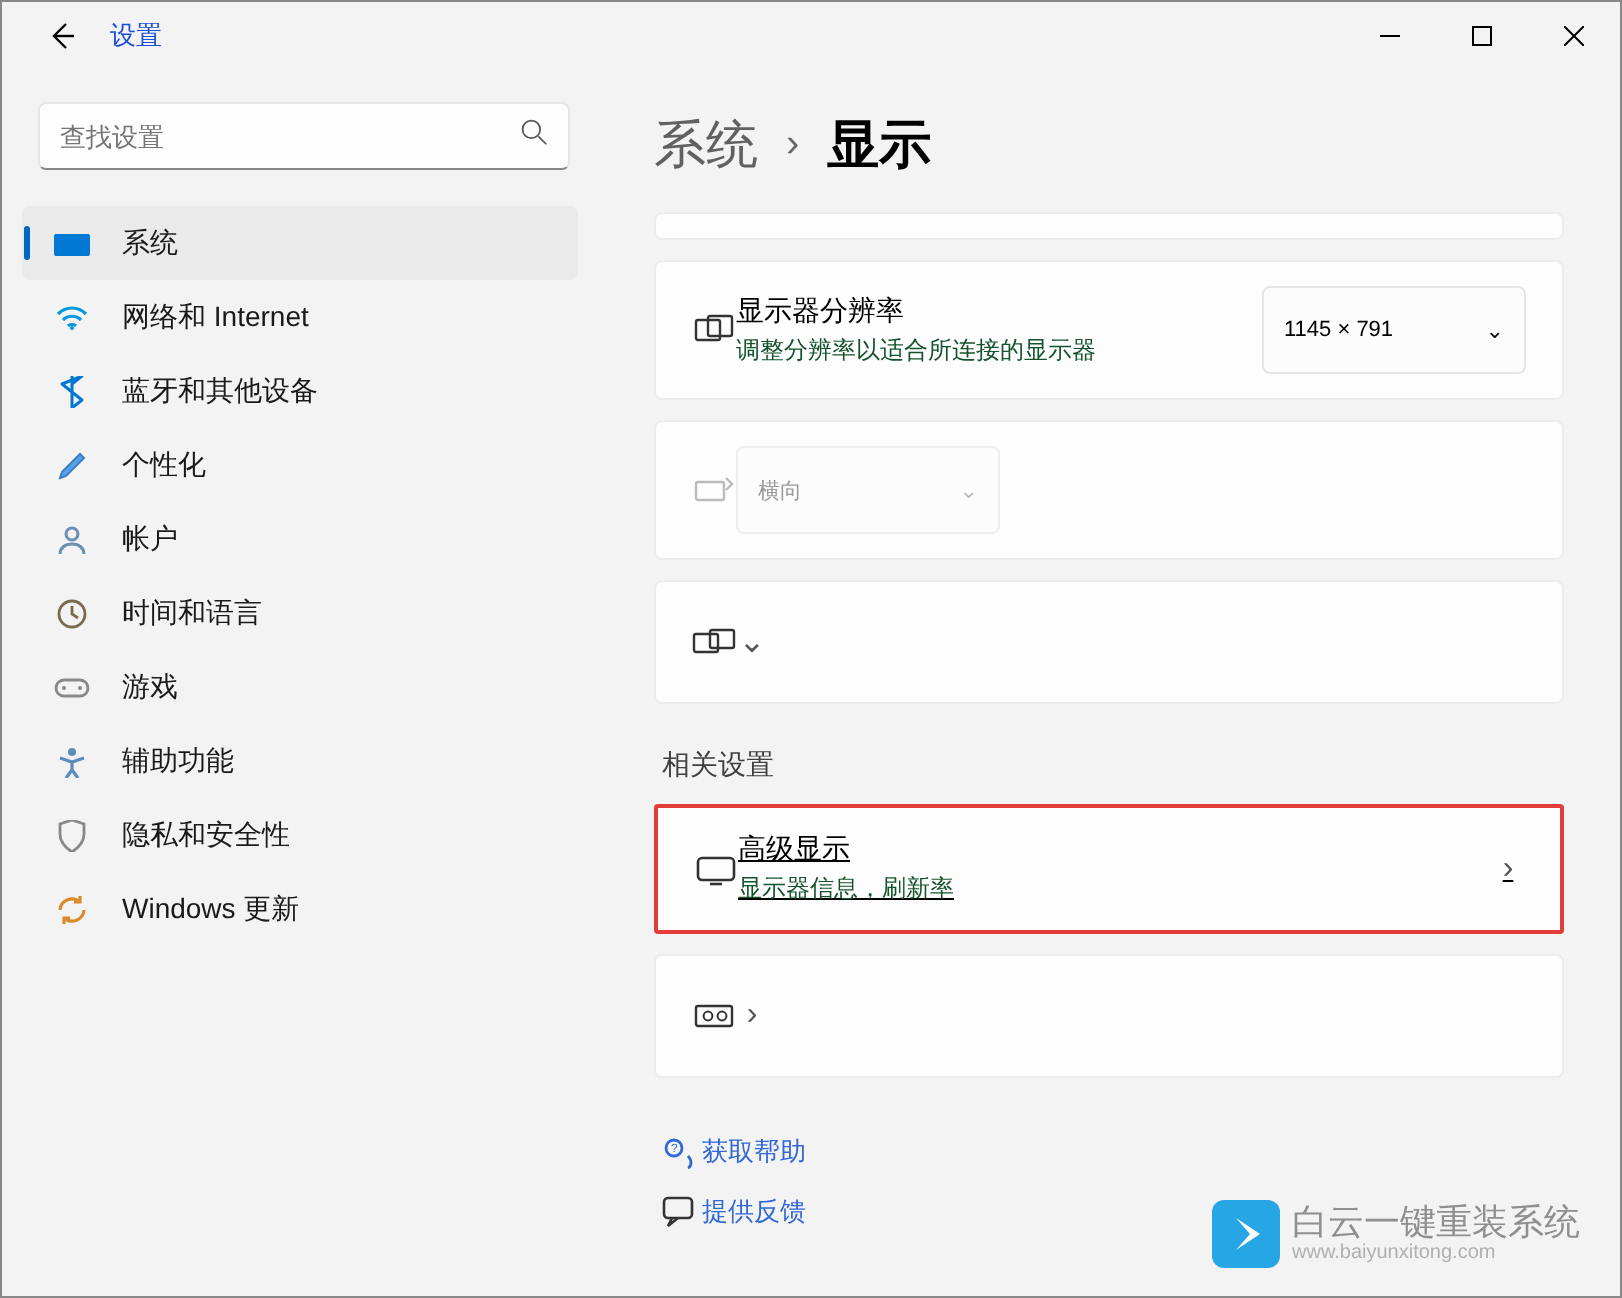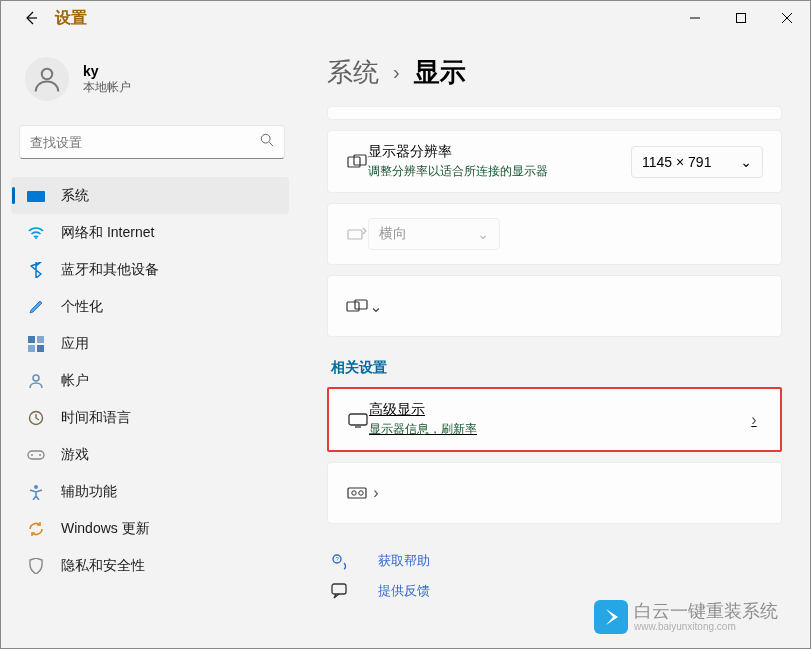--- a/index.html
+++ b/index.html
@@ -18,24 +18,23 @@
   align-items: center;
   background: #f3f3f3;
   padding: 0 0 0 10px;
 }
 .titlebar .back {
   width: 40px; height: 32px;
   display: flex; align-items: center; justify-content: center;
   cursor: pointer;
 }
 .titlebar .title {
-  font-size: 16px;
-  color: #a16207;
+  font-size: 13px;
+  color: #1d4ed8;
   margin-left: 4px;
-  font-weight: bold;
 }
 .win-controls {
   margin-left: auto;
   display: flex;
 }
 .win-btn {
   width: 46px; height: 32px;
   display: flex; align-items: center; justify-content: center;
   cursor: pointer;
 }
@@ -141,60 +140,60 @@
 }
 .card.disabled .card-title,
 .card.disabled .card-sub,
 .card.disabled .select-label { color: #9a9a9a; }
 .card-icon { width: 22px; display:flex; justify-content:center; flex-shrink:0;}
 .card-body { flex: 1; }
 .card-title { font-size: 14px; color: #000; }
 .card-sub { font-size: 12px; color: #14532d; margin-top: 2px;}
 .select {
   min-width: 132px;
-  height: 32px;
+  height: 44px;
   border: 1px solid #e5e5e5;
   border-radius: 4px;
   background: #fcfcfc;
   display: flex;
   align-items: center;
   justify-content: space-between;
   padding: 0 10px;
-  font-size: 14px;
+  font-size: 11px;
   cursor: pointer;
 }
 .section-header {
   font-size: 14px;
-  font-weight: 700;
+  font-weight: 400;
   margin: 22px 0 10px 4px;
-  color: #0369a1;
+  color: #404040;
 }
 .card.highlighted {
   border: 2px solid #e43b3b;
   border-radius: 2px;
   text-decoration: underline;
 }
 .chevron { color: #555; width: 16px; flex-shrink:0; text-align:center;}
 .links {
   margin-top: 22px;
 }
 .link-row {
   display: flex; align-items: center;
-  gap: 29px;
+  gap: 2px;
   padding: 6px 4px;
   cursor: pointer;
 }
 .link-row .link-text {
   color: #3168d6;
   font-size: 13px;
 }
 .link-icon { width: 18px; display:flex; justify-content:center;}
 .watermark {
   position: absolute;
-  right: 32px; bottom: 14px;
+  right: 20px; bottom: 14px;
   display: flex; align-items: center;
   gap: 6px;
 }
 .watermark .wm-badge {
   width: 34px; height: 34px;
   background: #27a6e6;
   border-radius: 6px;
   display:flex; align-items:center; justify-content:center;
 }
 .watermark .wm-text {
@@ -234,32 +233,20 @@
           <line x1="0" y1="0" x2="10" y2="10" stroke="#000"></line>
           <line x1="10" y1="0" x2="0" y2="10" stroke="#000"></line>
         </svg>
     </div>
   </div>
 </div>
 
 <div class="main">
 
   <div class="sidebar">
-    <div class="profile">
-      <div class="avatar">
-        <svg width="30" height="30" viewBox="0 0 24 24">
-            <circle cx="12" cy="8" r="4.2" fill="none" stroke="#777" stroke-width="1.6"></circle>
-            <path d="M3 22c0-5 4-8 9-8s9 3 9 8" fill="none" stroke="#777" stroke-width="1.6"></path>
-          </svg>
-      </div>
-      <div>
-        <div class="name">ky</div>
-        <div class="sub">本地帐户</div>
-      </div>
-    </div>
 
     <div class="search-box">
       <input type="text" placeholder="查找设置" style="">
       <span>
         <svg width="14" height="14" viewBox="0 0 16 16">
             <circle cx="6.5" cy="6.5" r="5" fill="none" stroke="#555"></circle>
             <line x1="10.5" y1="10.5" x2="15" y2="15" stroke="#555"></line>
           </svg>
       </span>
     </div>
@@ -293,31 +280,20 @@
       <li class="nav-item">
         <span class="nav-icon">
             <svg width="16" height="16" viewBox="0 0 16 16">
               <path d="M2 14l3-1 9-9-2-2-9 9z" fill="#5aa3e8" stroke="#3a7fc4"></path>
             </svg>
           </span>
         <span>个性化</span>
       </li>
       <li class="nav-item">
         <span class="nav-icon">
-            <svg width="16" height="16">
-              <rect x="0" y="0" width="7" height="7" fill="#4a7cb3"></rect>
-              <rect x="9" y="0" width="7" height="7" fill="#7fa9d1"></rect>
-              <rect x="0" y="9" width="7" height="7" fill="#7fa9d1"></rect>
-              <rect x="9" y="9" width="7" height="7" fill="#4a7cb3"></rect>
-            </svg>
-          </span>
-        <span>应用</span>
-      </li>
-      <li class="nav-item">
-        <span class="nav-icon">
             <svg width="16" height="16" viewBox="0 0 16 16">
               <circle cx="8" cy="5" r="3" fill="none" stroke="#6b8fb3" stroke-width="1.5"></circle>
               <path d="M2 15c0-3 2.5-5 6-5s6 2 6 5" fill="none" stroke="#6b8fb3" stroke-width="1.5"></path>
             </svg>
           </span>
         <span>帐户</span>
       </li>
       <li class="nav-item">
         <span class="nav-icon">
             <svg width="16" height="16" viewBox="0 0 16 16">
@@ -341,34 +317,34 @@
         <span class="nav-icon">
             <svg width="16" height="16" viewBox="0 0 16 16">
               <circle cx="8" cy="3" r="2" fill="#5a8cc0"></circle>
               <path d="M2 6l6 2 6-2M8 8v4m-3 4l3-4 3 4" stroke="#5a8cc0" stroke-width="1.6" fill="none"></path>
             </svg>
           </span>
         <span>辅助功能</span>
       </li>
       <li class="nav-item">
         <span class="nav-icon">
+            <svg width="14" height="16" viewBox="0 0 14 16">
+              <path d="M7 0l6 2v5c0 4-3 7-6 9-3-2-6-5-6-9V2z" fill="none" stroke="#888" stroke-width="1.4"></path>
+            </svg>
+          </span>
+        <span>隐私和安全性</span>
+      </li>
+      <li class="nav-item">
+        <span class="nav-icon">
             <svg width="16" height="16" viewBox="0 0 16 16">
               <path d="M2 8a6 6 0 0110-4M14 8a6 6 0 01-10 4" fill="none" stroke="#d98a2b" stroke-width="1.6"></path>
               <path d="M12 1v3h-3M4 15v-3h3" fill="none" stroke="#d98a2b" stroke-width="1.6"></path>
             </svg>
           </span>
         <span>Windows 更新</span>
-      </li>
-      <li class="nav-item">
-        <span class="nav-icon">
-            <svg width="14" height="16" viewBox="0 0 14 16">
-              <path d="M7 0l6 2v5c0 4-3 7-6 9-3-2-6-5-6-9V2z" fill="none" stroke="#888" stroke-width="1.4"></path>
-            </svg>
-          </span>
-        <span>隐私和安全性</span>
       </li>
     </ul>
   </div>
 
   <div class="content">
     <div class="breadcrumb">
       <span class="bc-item">系统</span>
       <span class="bc-sep">›</span>
       <span class="bc-current">显示</span>
     </div>

